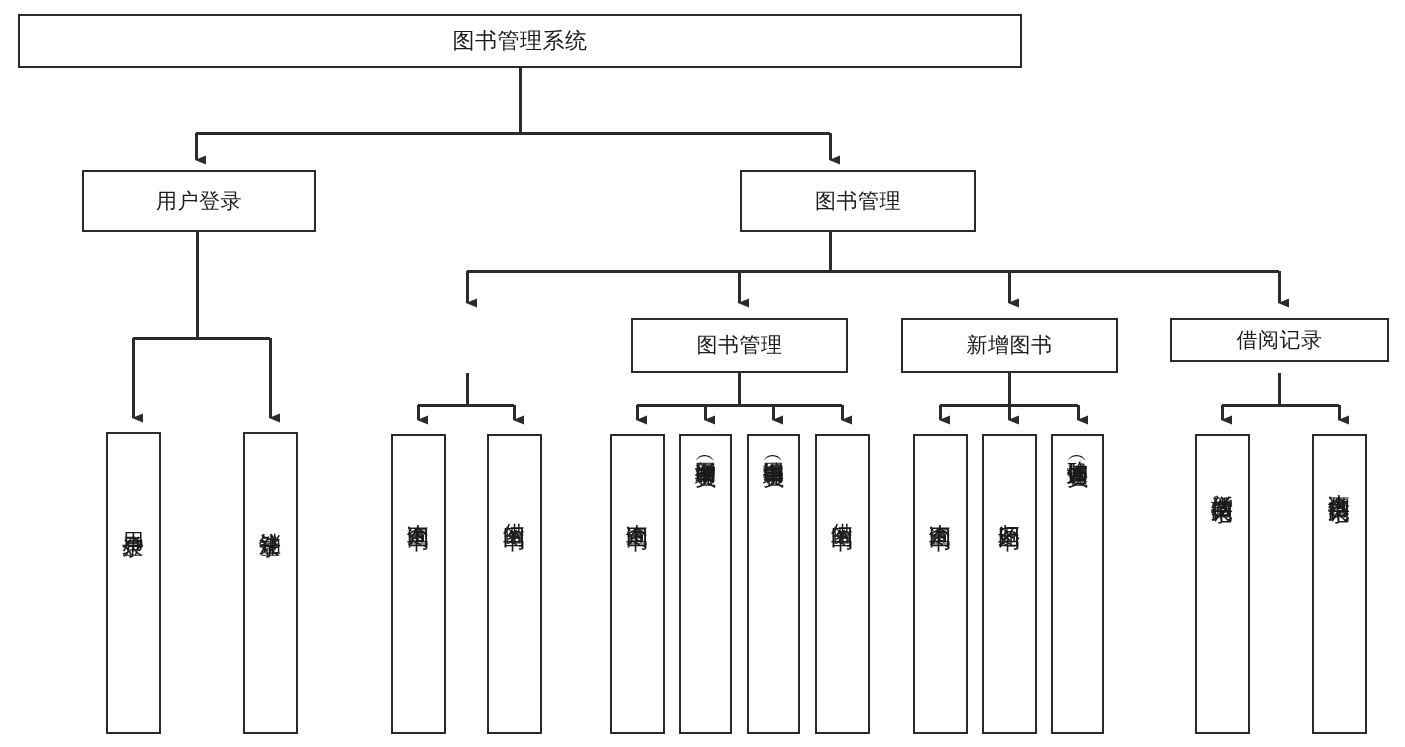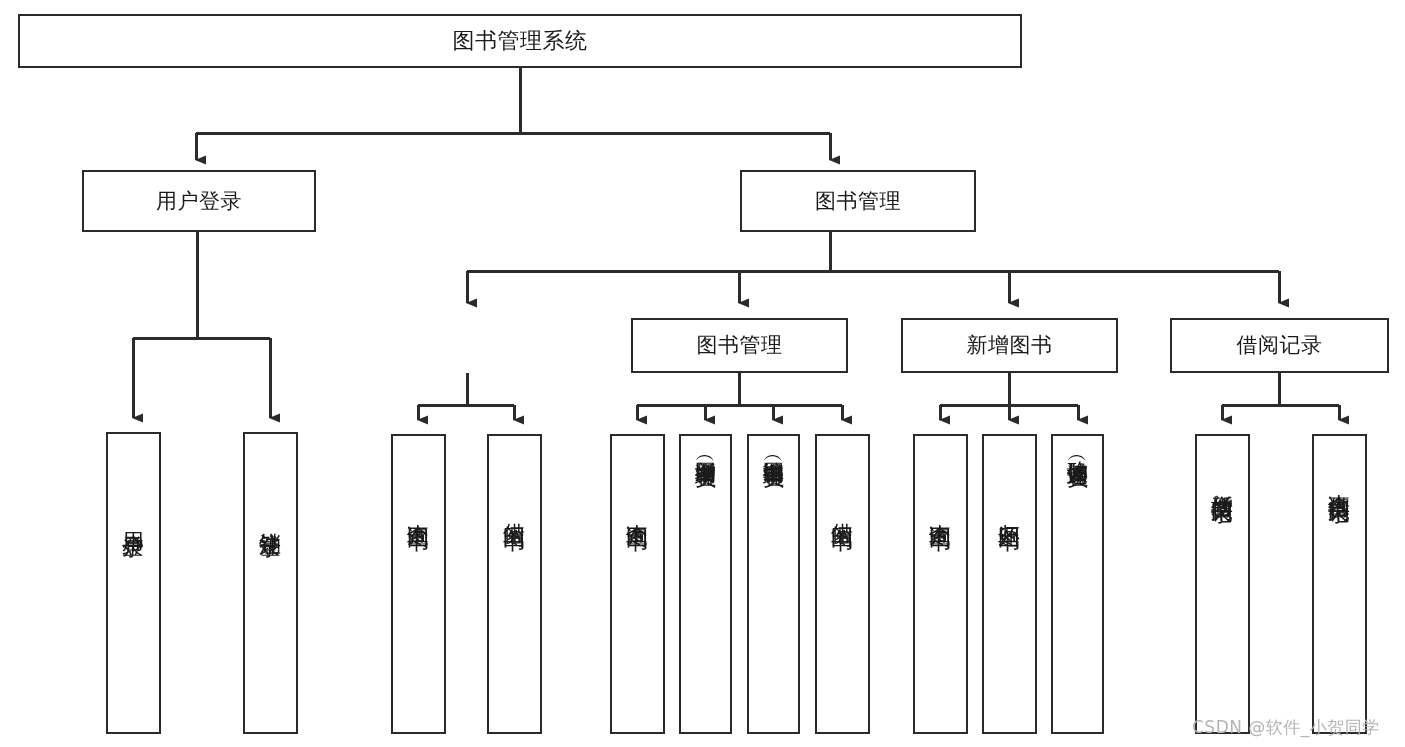--- a/index.html
+++ b/index.html
@@ -139,21 +139,21 @@
   <div class="node horizontal" style="left:740px; top:170px; width:236px; height:62px;">
     <span class="node-label">图书管理</span>
   </div>
 
   <div class="node horizontal" style="left:631px; top:318px; width:217px; height:55px;">
     <span class="node-label">图书管理</span>
   </div>
   <div class="node horizontal" style="left:901px; top:318px; width:217px; height:55px;">
     <span class="node-label">新增图书</span>
   </div>
-  <div class="node horizontal" style="left:1170px; top:318px; width:219px; height:55px;">
+  <div class="node horizontal" style="left:1170px; top:318px; width:219px; height:44px;">
     <span class="node-label">借阅记录</span>
   </div>
 
   <div class="node vertical" style="left:106px; top:432px; width:55px; height:302px; padding-top:80px;">
     <span class="node-label">用户登录</span>
   </div>
   <div class="node vertical" style="left:243px; top:432px; width:55px; height:302px; padding-top:80px;">
     <span class="node-label">注销登录</span>
   </div>
 
@@ -187,15 +187,14 @@
     <span class="node-label">确认归还（管理员）</span>
   </div>
 
   <div class="node vertical" style="left:1195px; top:434px; width:55px; height:300px; padding-top:40px;">
     <span class="node-label">新增借阅记录</span>
   </div>
   <div class="node vertical" style="left:1312px; top:434px; width:55px; height:300px; padding-top:40px;">
     <span class="node-label">查询借阅记录</span>
   </div>
 
-  <div class="watermark" style="left:1192px; top:716px;">CSDN @软件_小贺同学</div>
 
 </div>
 
 </body></html>

